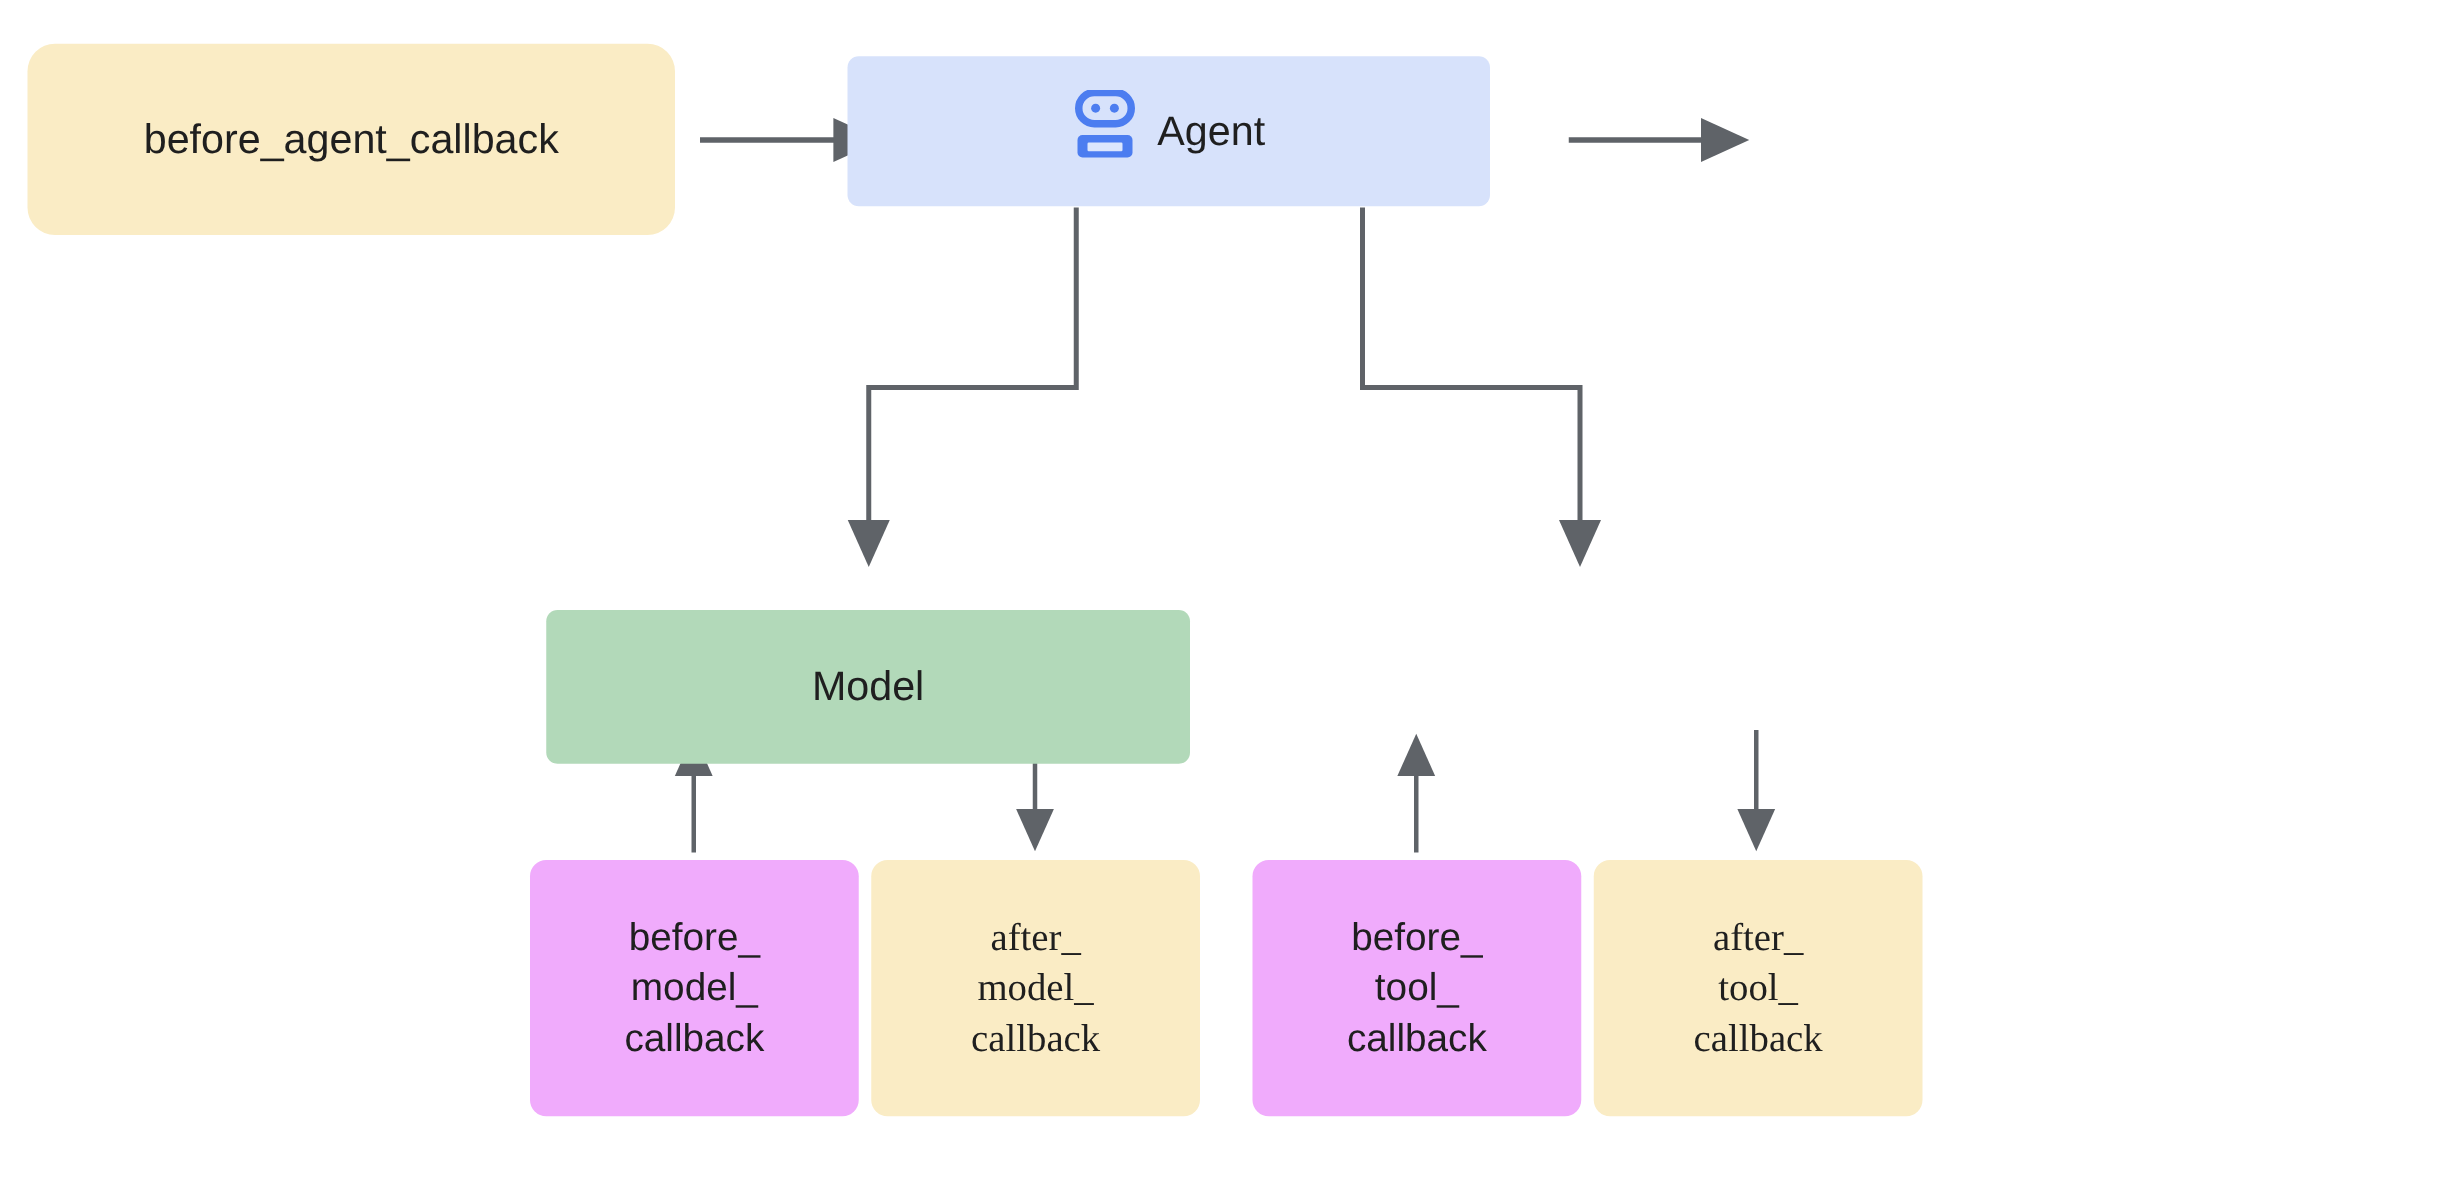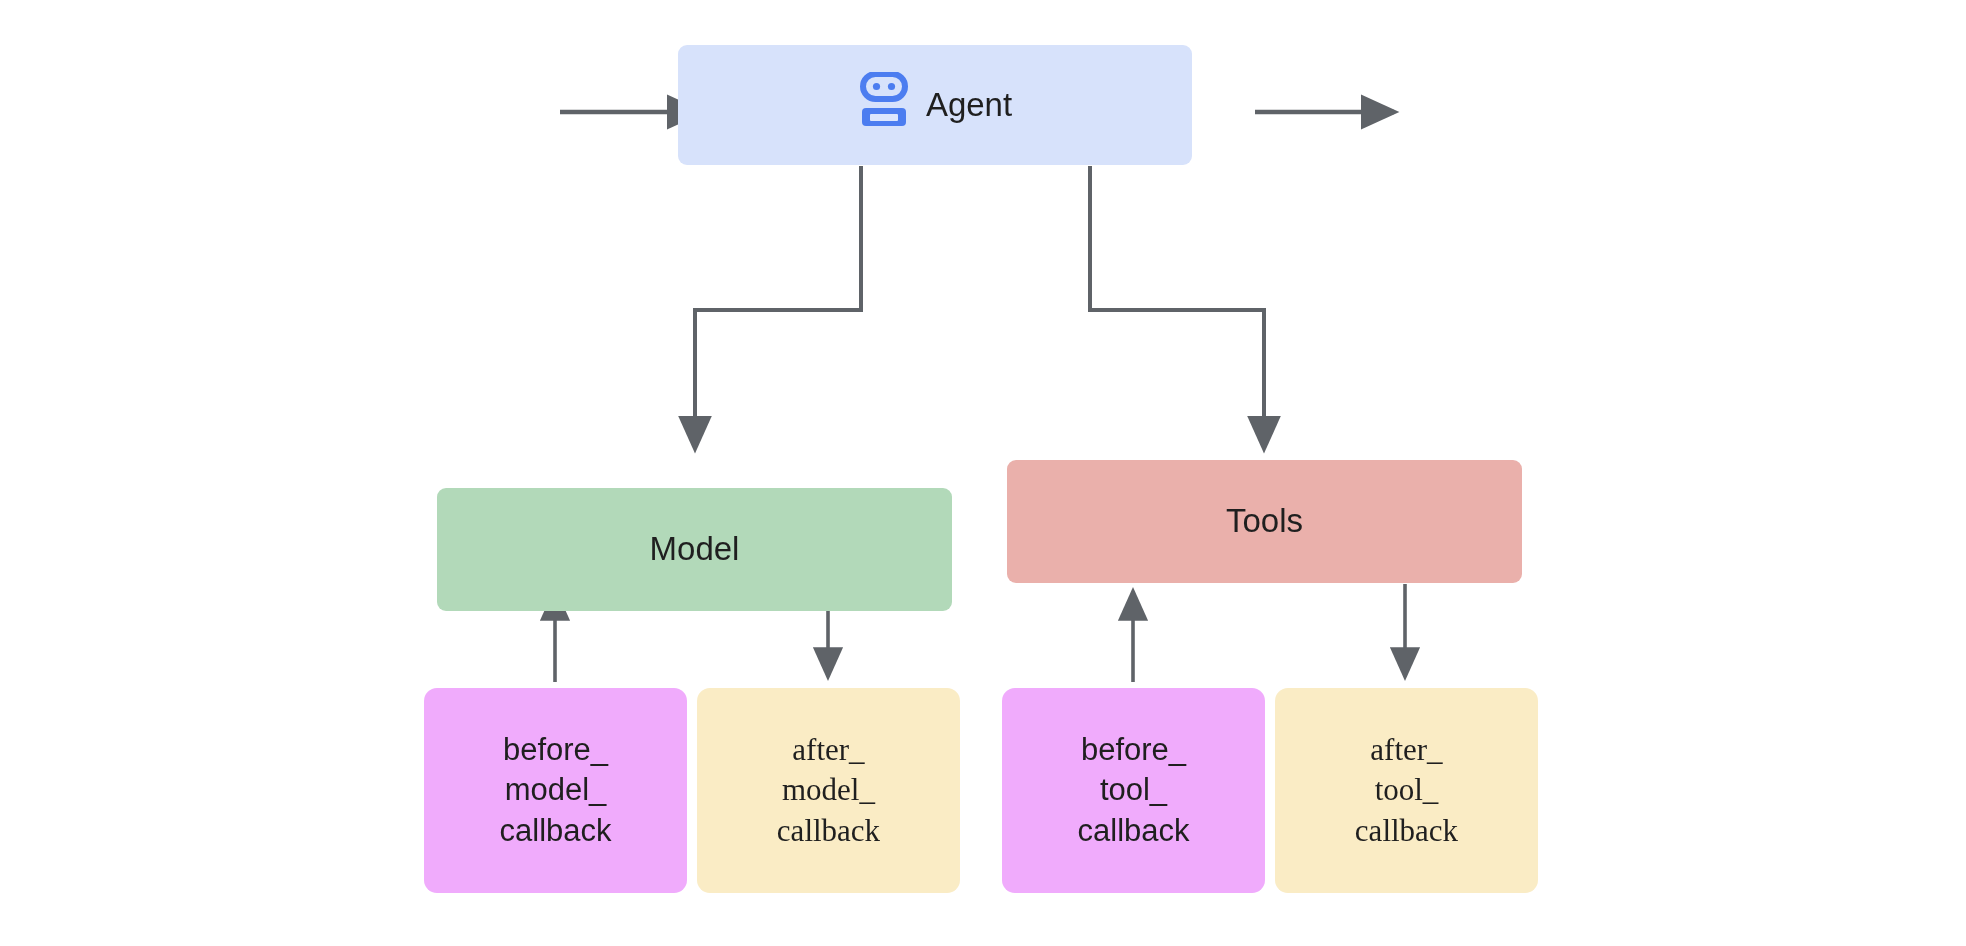--- a/index.html
+++ b/index.html
@@ -148,20 +148,23 @@
 
     <g>
       <line x1="1133" y1="682" x2="1133" y2="592" stroke="#5f6368" stroke-width="3.6" marker-end="url(#arrowhead-thin)"></line>
     </g>
 
     <g>
       <line x1="1405" y1="584" x2="1405" y2="676" stroke="#5f6368" stroke-width="3.6" marker-end="url(#arrowhead-thin)"></line>
     </g>
   </svg>
 
+  <div class="node" id="node-before-agent-callback">
+    <span class="label">before_agent_callback</span>
+  </div>
 
   <div class="node" id="node-agent">
     <span class="agent-inner">
       <span class="robot-icon">
         <svg width="52" height="56" viewBox="0 0 52 56" aria-hidden="true">
 
           <rect x="5" y="2" width="42" height="25" rx="12.5" ry="12.5" fill="none" stroke="#4c7df0" stroke-width="6"></rect>
           <circle cx="18.5" cy="14.5" r="3.6" fill="#4c7df0"></circle>
           <circle cx="33.5" cy="14.5" r="3.6" fill="#4c7df0"></circle>
 
@@ -171,23 +174,20 @@
       </span>
       <span class="label">Agent</span>
     </span>
   </div>
 
 
   <div class="node" id="node-model">
     <span class="label">Model</span>
   </div>
 
-  <div class="node" id="node-tools">
-    <span class="label">Tools</span>
-  </div>
 
   <div class="node cb-node cb-strong" id="node-before-model-callback">
     <span class="label">before_
 model_
 callback</span>
   </div>
 
   <div class="node cb-node cb-soft" id="node-after-model-callback">
     <span class="label">after_
 model_

